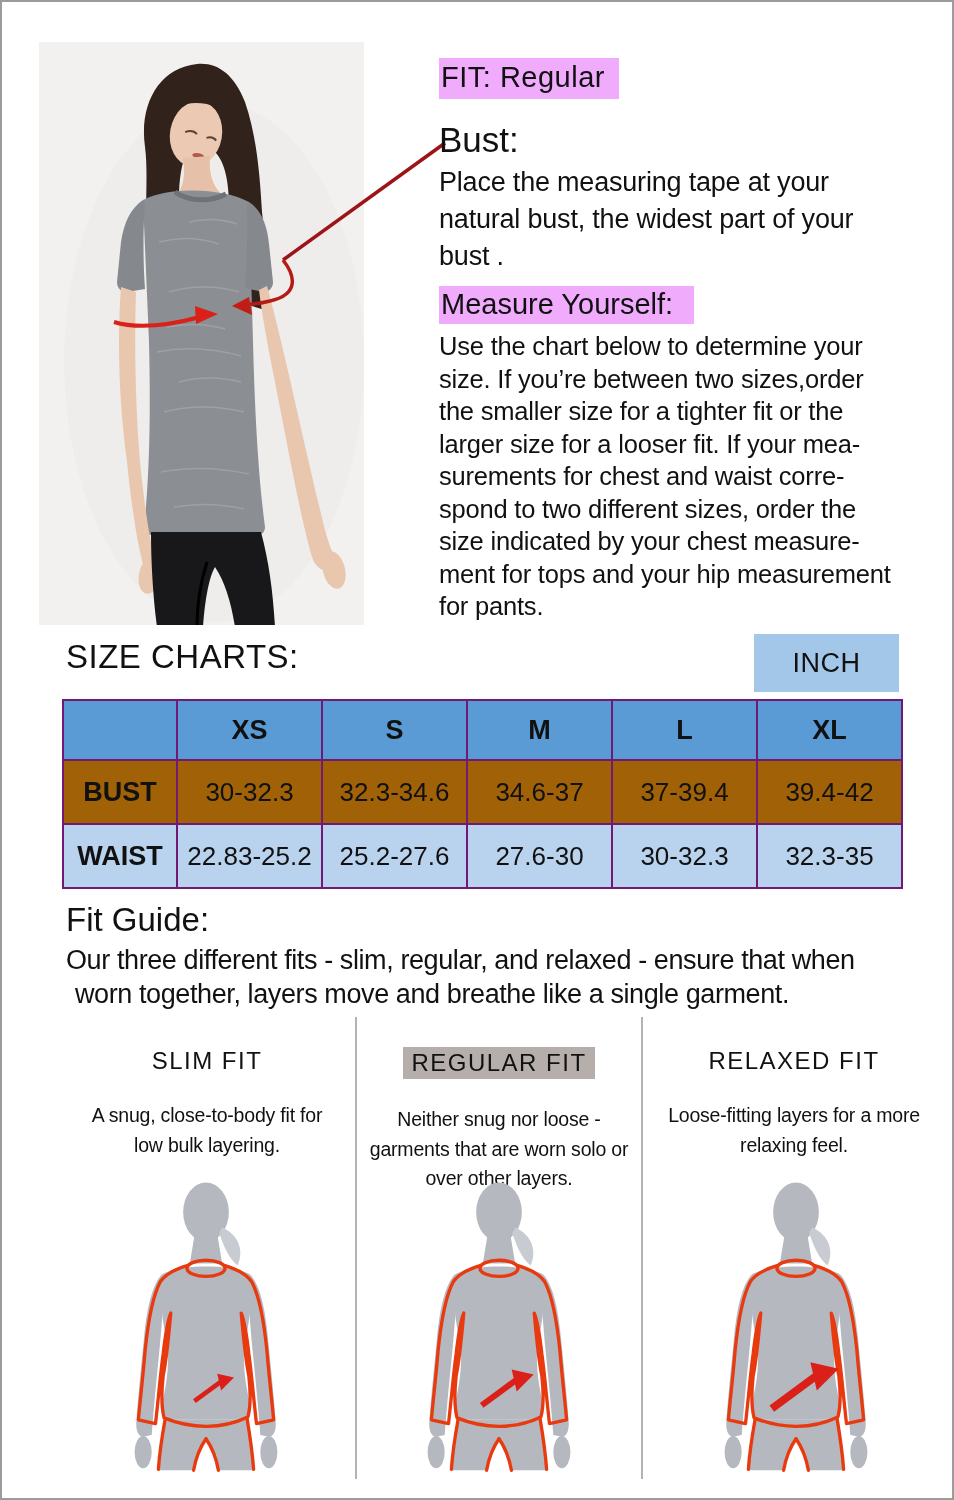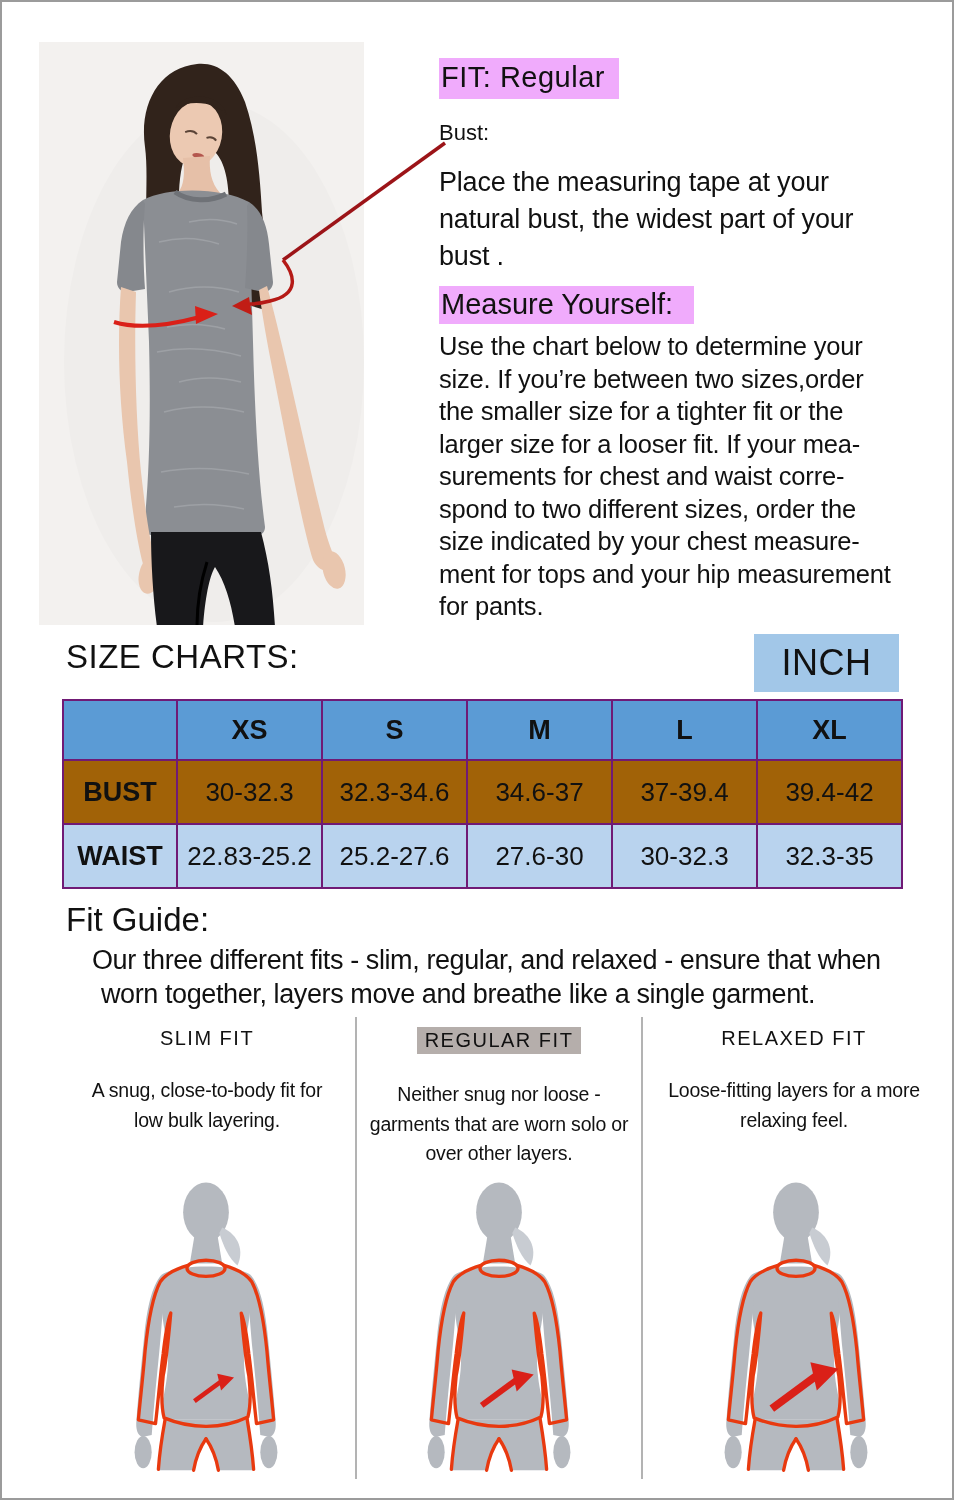--- a/index.html
+++ b/index.html
@@ -6,44 +6,44 @@
   .canvas{
     position:relative;width:954px;height:1500px;background:#ffffff;
     box-sizing:border-box;border:2px solid #9b9b9b;overflow:hidden;
     font-family:"Liberation Sans", sans-serif;color:#111;
   }
   
   .photo-wrap{position:absolute;left:37px;top:40px;width:325px;height:583px;background:#f3f1ef;overflow:hidden;}
   .arrow-overlay{position:absolute;left:0;top:0;width:954px;height:630px;pointer-events:none;}
   .hl{background:#f0abfc;display:inline-block;}
   .fit-label{position:absolute;left:437px;top:56px;font-size:29px;padding:3px 14px 5px 2px;letter-spacing:.5px;}
-  .bust-heading{position:absolute;left:437px;top:118px;font-size:22px;}
+  .bust-heading{position:absolute;left:437px;top:118px;font-size:35px;}
   .bust-body{position:absolute;left:437px;top:162px;font-size:27px;line-height:37px;letter-spacing:-.2px;white-space:nowrap;}
   .measure-heading{position:absolute;left:437px;top:284px;font-size:29px;padding:2px 21px 3px 2px;}
   .measure-body{position:absolute;left:437px;top:328px;font-size:25.5px;line-height:32.5px;letter-spacing:-.2px;white-space:nowrap;}
   
   .size-heading{position:absolute;left:64px;top:636px;font-size:33px;letter-spacing:.5px;}
   .inch-badge{position:absolute;left:752px;top:632px;width:145px;height:58px;background:#a2c7e8;
-    display:flex;align-items:center;justify-content:center;font-size:36px;letter-spacing:.5px;}
+    display:flex;align-items:center;justify-content:center;font-size:27px;letter-spacing:.5px;}
   table.size{position:absolute;left:60px;top:697px;border-collapse:collapse;table-layout:fixed;}
   table.size th, table.size td{border:2px solid #701a75;text-align:center;vertical-align:middle;}
   table.size thead th{background:#5b9bd5;height:56px;font-size:27px;font-weight:bold;}
   table.size tbody th{font-size:27px;font-weight:bold;}
   table.size tbody td{font-size:26px;font-weight:normal;}
   table.size tr.r-bust  > *{background:#a16207;height:60px;}
   table.size tr.r-waist > *{background:#b9d3ee;height:60px;text-align:center;}
   
   .fitguide-heading{position:absolute;left:64px;top:899px;font-size:33px;}
-  .intro{position:absolute;left:64px;top:941px;font-size:27px;line-height:34px;letter-spacing:-.4px;white-space:nowrap;margin-left:26px;}
+  .intro{position:absolute;left:64px;top:941px;font-size:27px;line-height:34px;letter-spacing:-.4px;white-space:nowrap;}
   .intro div:nth-child(2){padding-left:9px;}
   .fit-col{position:absolute;top:1015px;text-align:center;}
   .col-1{left:60px;width:290px;}
   .col-2{left:356px;width:282px;}
   .col-3{left:644px;width:296px;}
-  .fit-name{font-size:20px;letter-spacing:1.5px;margin-top:10px;display:inline-block;}
+  .fit-name{font-size:24px;letter-spacing:1.5px;margin-top:30px;display:inline-block;}
   .fit-name.hl2{background:#b5aeab;padding:2px 8px;}
   .fit-desc{margin-top:26px;font-size:19.5px;line-height:29.5px;letter-spacing:-.2px;}
   .v-divider{position:absolute;top:1015px;width:2px;height:462px;background:#b3b3b3;}
   .d1{left:353px;}.d2{left:639px;}
   .fig{position:absolute;top:1172px;width:200px;height:302px;}
   .fig-1{left:104px;}.fig-2{left:397px;}.fig-3{left:694px;}
   .hidden-defs{position:absolute;width:0;height:0;overflow:hidden;}
 </style>
 </head>
 <body>

